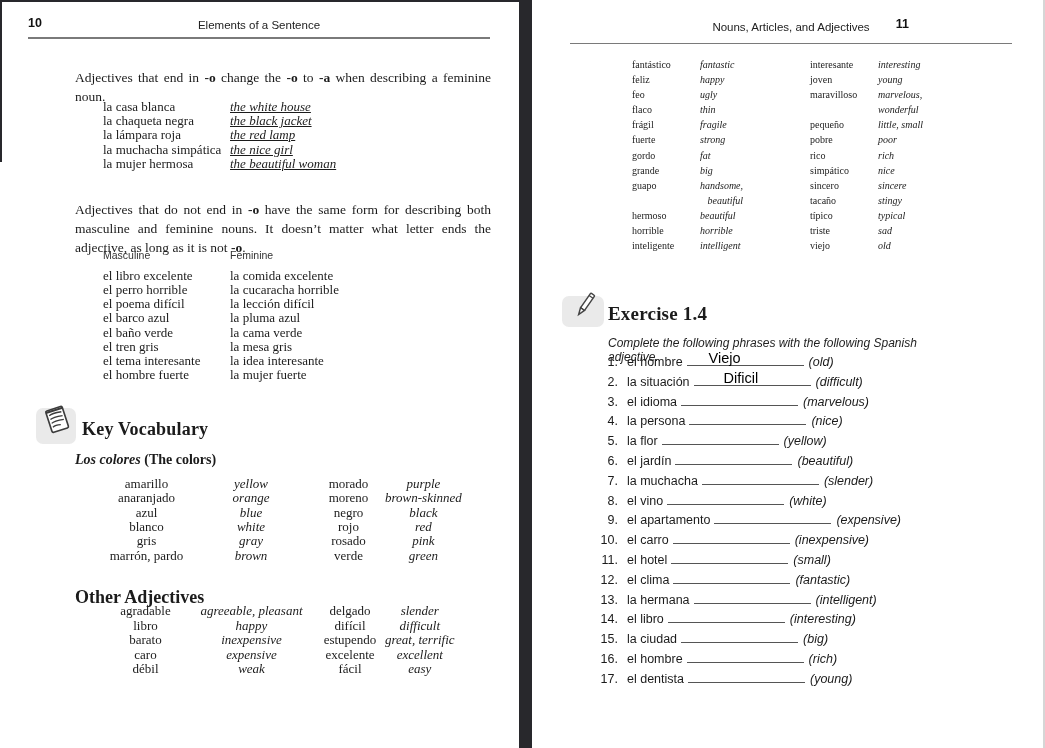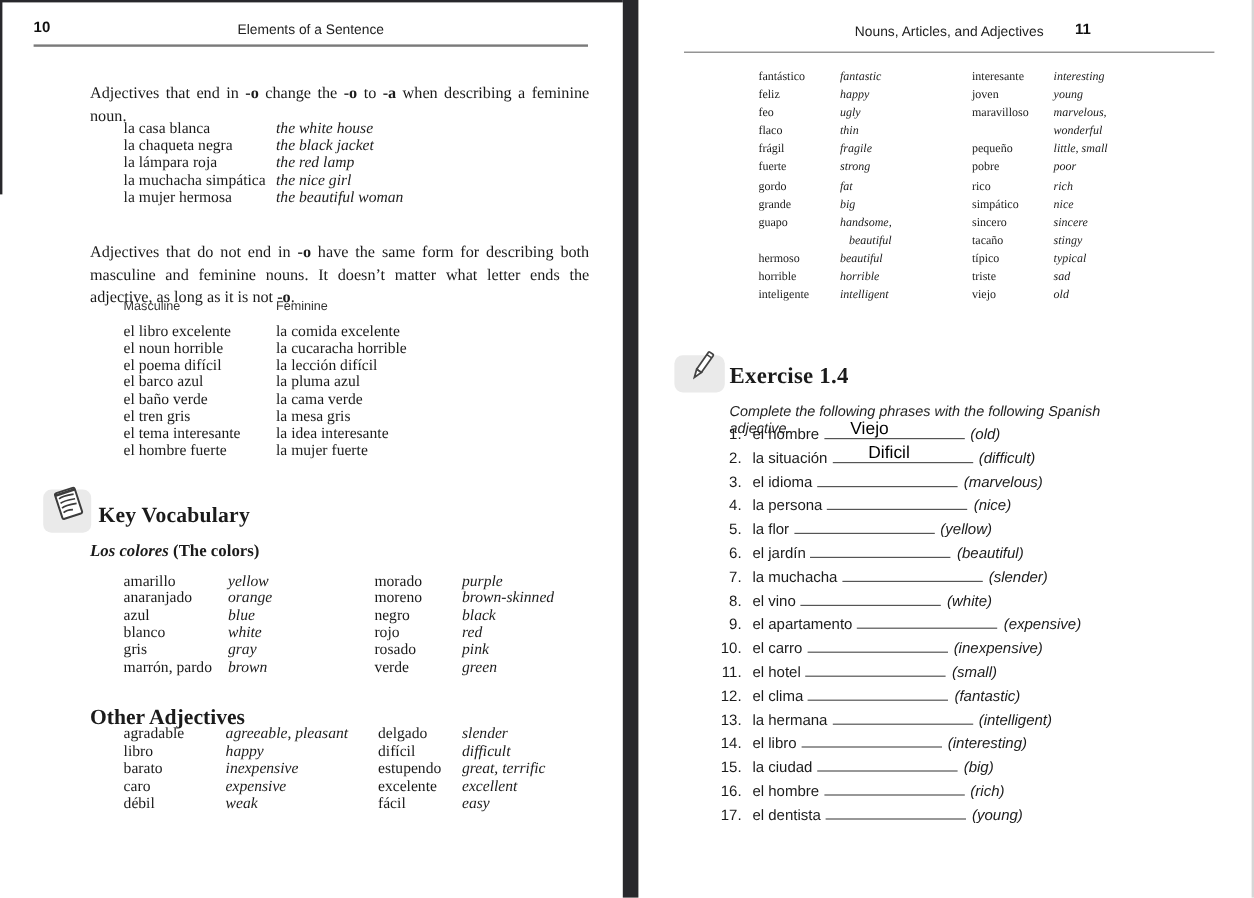--- a/index.html
+++ b/index.html
@@ -28,33 +28,33 @@
   #lp-rule{left:28px;top:37px;width:462px;}
   #rp-rule{left:38px;top:43px;width:442px;border-top-width:1.5px;}
 
   
   .para{position:absolute;left:75px;width:416px;font-size:13.5px;line-height:19px;text-align:justify;}
   #para1{top:54px;}
   #para2{top:186px;}
   .para b{font-weight:700;}
 
   .pair-grid{position:absolute;display:grid;font-size:13px;}
-  .pair-grid .en{font-style:italic;}
+  .pair-grid .en{font-style:italic;text-decoration:underline;}
   #examples{left:103px;top:100px;grid-template-columns:127px auto;line-height:14.2px;}
   #mf-head{position:absolute;left:103px;top:249px;font:10.5px "Liberation Sans",sans-serif;color:#333;}
   #mf-head .mcol{display:inline-block;width:127px;}
   #mf-rows{left:103px;top:269px;grid-template-columns:127px auto;line-height:14.15px;}
 
   .icon-chip{position:absolute;background:#eaeaea;border-radius:7px;}
   #kv-icon{left:36px;top:408px;width:40px;height:36px;}
   #kv-icon svg{position:absolute;left:3px;top:-9px;}
   #kv-heading{position:absolute;left:82px;top:419px;font-weight:700;font-size:18px;letter-spacing:.2px;}
   #colors-title{position:absolute;left:75px;top:452px;font-size:14px;font-weight:700;}
   #colors-title .es{font-style:italic;}
-  .two-col{position:absolute;display:flex;font-size:13px;}
+  .two-col{position:absolute;display:flex;font-size:13px;text-align:center;}
   .vgroup{display:grid;align-content:start;}
   .vgroup .en{font-style:italic;}
   #colors-cols{left:103px;top:477px;line-height:14.35px;}
   #colors-cols .g1{grid-template-columns:87px auto;width:209px;}
   #colors-cols .g2{grid-template-columns:73px auto;}
   #other-heading{position:absolute;left:75px;top:587px;font-size:18px;font-weight:700;}
   #other-cols{left:103px;top:604px;line-height:14.6px;}
   #other-cols .g1{grid-template-columns:85px auto;width:212px;}
   #other-cols .g2{grid-template-columns:70px auto;}
 
@@ -103,21 +103,21 @@
 
   <p class="para" id="para2"><span>Adjectives that do not end in </span><b>-o</b><span> have the same form for describing both masculine and feminine nouns. It doesn’t matter what letter ends the adjective, as long as it is not </span><b>-o</b><span>.</span></p>
 
   <div id="mf-head">
     <span class="mcol">Masculine</span><span>Feminine</span>
   </div>
   <div class="pair-grid" id="mf-rows">
 
   <span>el libro excelente</span>
       <span>la comida excelente</span>
-      <span>el noun horrible</span>
+      <span>el perro horrible</span>
       <span>la cucaracha horrible</span>
       <span>el poema difícil</span>
       <span>la lección difícil</span>
       <span>el barco azul</span>
       <span>la pluma azul</span>
       <span>el baño verde</span>
       <span>la cama verde</span>
       <span>el tren gris</span>
       <span>la mesa gris</span>
       <span>el tema interesante</span>

